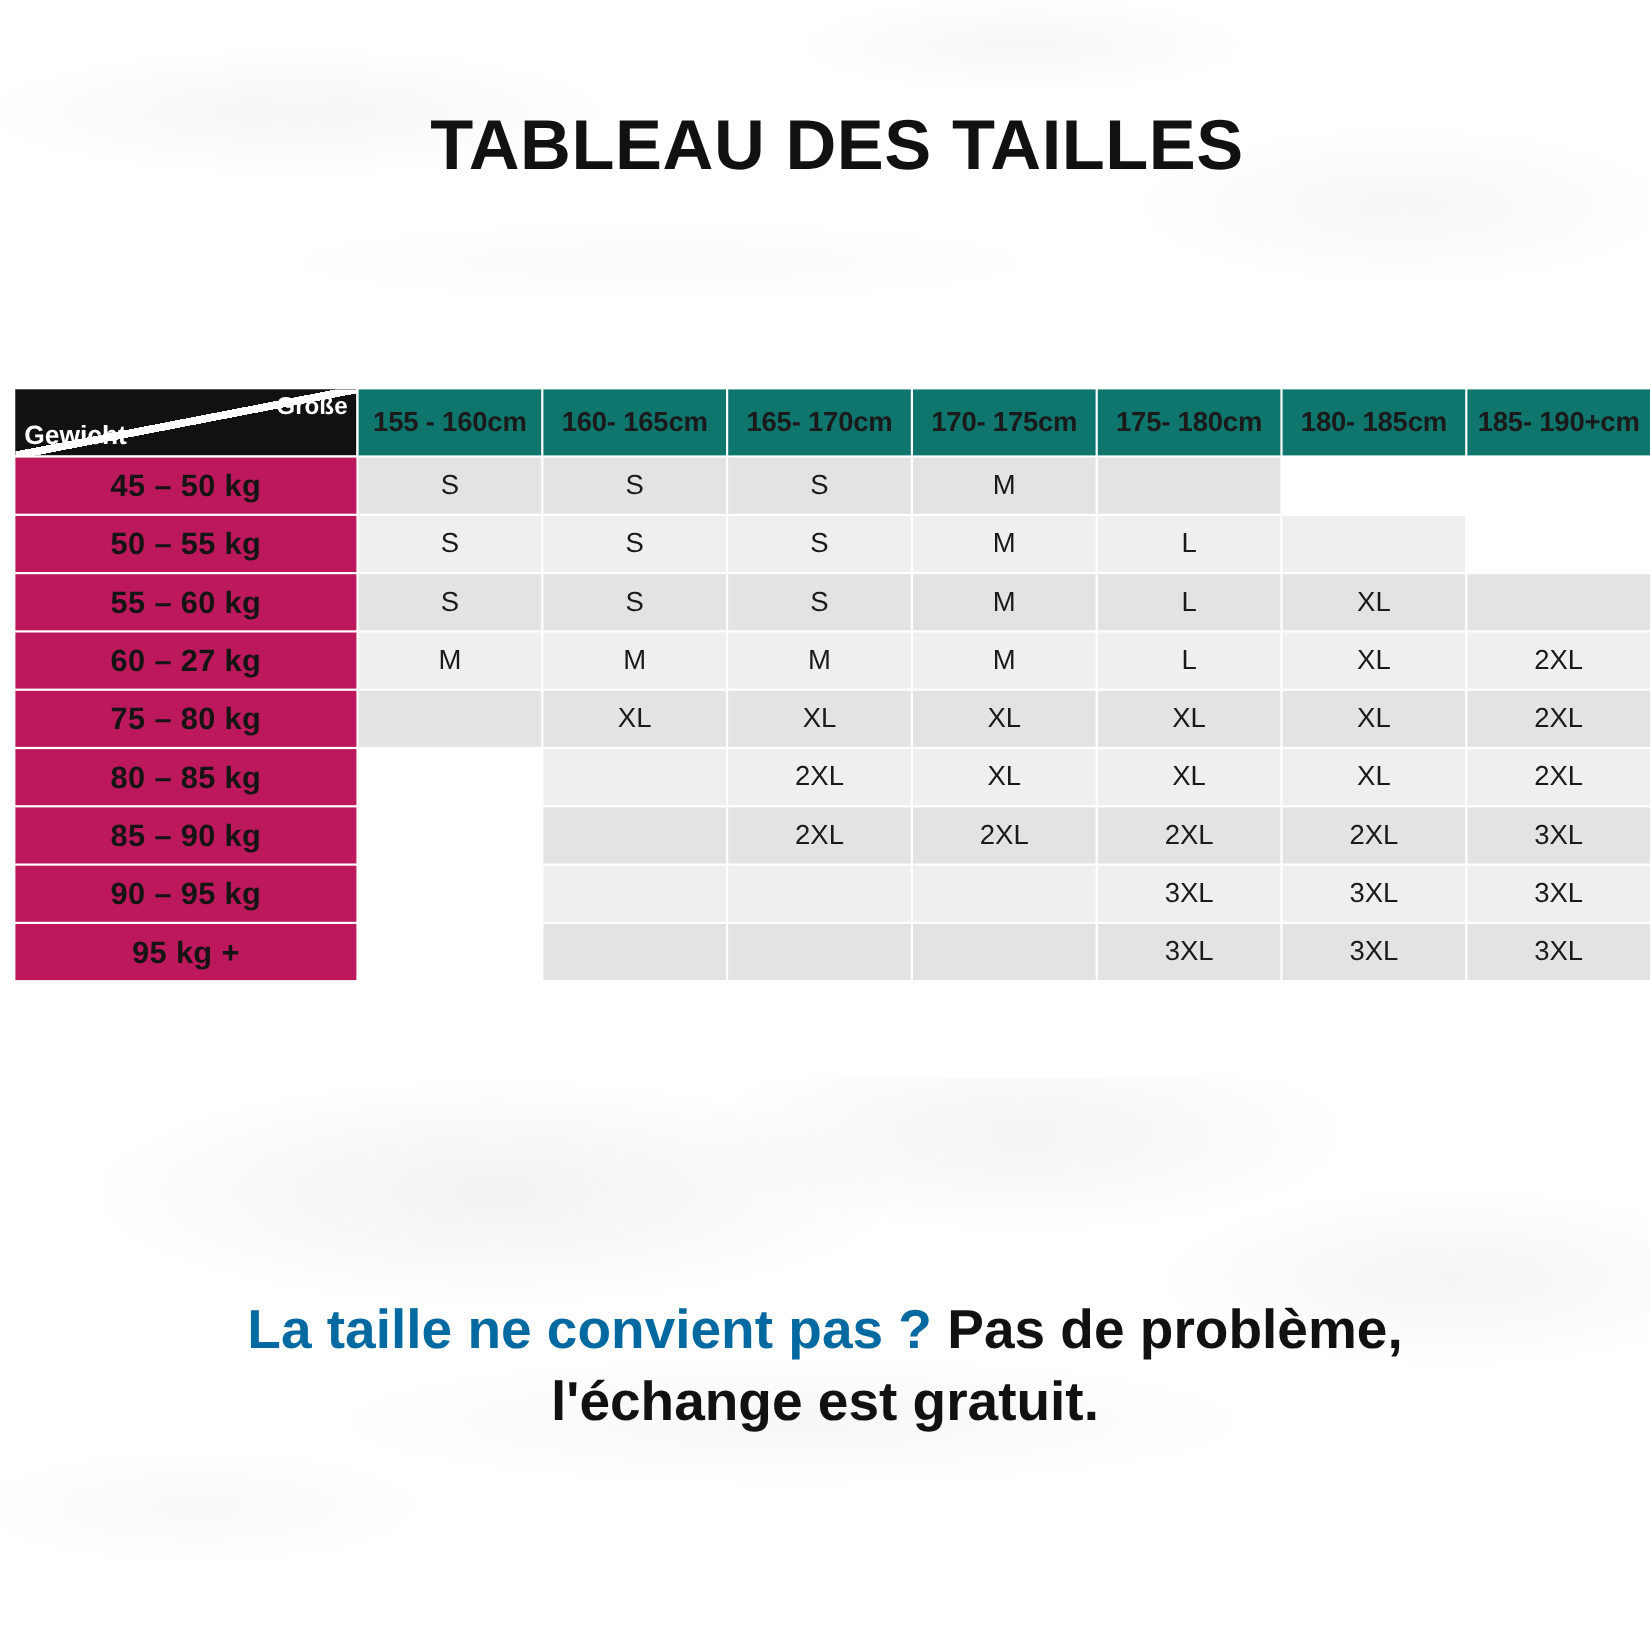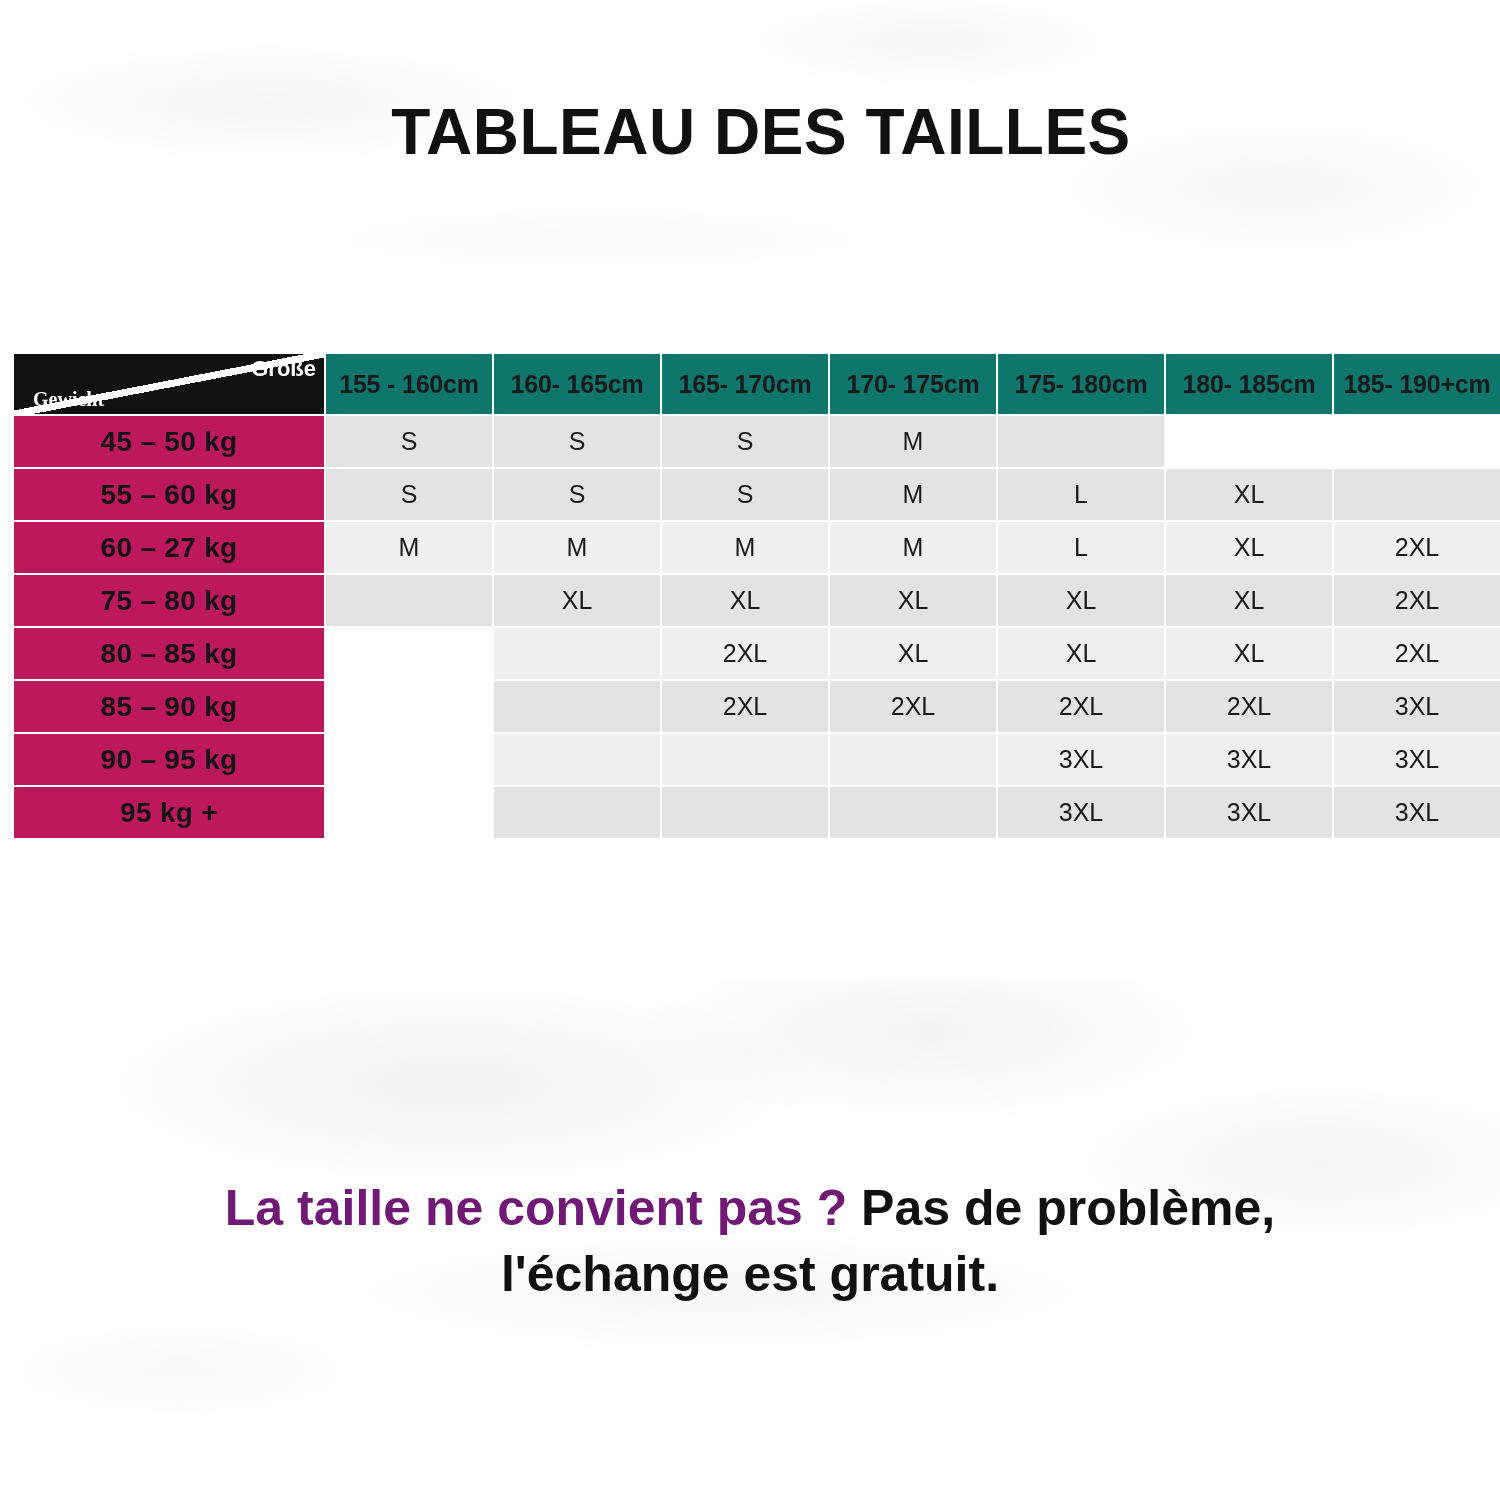--- a/index.html
+++ b/index.html
@@ -95,25 +95,24 @@
     position: absolute;
     top: 2px;
     right: 8px;
     color: #ffffff;
     font-size: 22px;
     font-weight: bold;
   }
   .corner .lbl-weight {
     position: absolute;
     bottom: 3px;
-    left: 19px;
+    left: 8px;
     color: #ffffff;
-    font-size: 20px;
-    font-weight: bold;
-    font-family: Liberation Serif, serif;
+    font-size: 24px;
+    font-weight: bold;
   }
 
   th.col-head {
     background: #0f766e;
     font-size: 25px;
     font-weight: bold;
     color: #1a1a1a;
     height: 60px;
     letter-spacing: -0.2px;
   }
@@ -139,21 +138,21 @@
     left: 0;
     width: 1500px;
     text-align: center;
     font-size: 50px;
     font-weight: bold;
     line-height: 1.32;
     color: #111111;
     padding: 0 120px;
     box-sizing: border-box;
   }
-  .promo .hl { color: #701a75; margin-top: 14px; }
+  .promo .hl { color: #0369a1; margin-top: 14px; }
 </style>
 </head>
 <body>
 
 <div class="texture texture-top"></div>
 <div class="texture texture-bottom"></div>
 
 <div class="page-title">TABLEAU DES TAILLES</div>
 
 <table class="size-table">
@@ -189,20 +188,30 @@
       <td class="row-head">45 – 50 kg</td>
       <td class="cell-a">S</td>
       <td class="cell-a">S</td>
       <td class="cell-a">S</td>
       <td class="cell-a">M</td>
       <td class="cell-empty-a"></td>
       <td class="cell-blank"></td>
       <td class="cell-blank"></td>
     </tr>
 
+    <tr>
+      <td class="row-head">50 – 55 kg</td>
+      <td class="cell-b">S</td>
+      <td class="cell-b">S</td>
+      <td class="cell-b">S</td>
+      <td class="cell-b">M</td>
+      <td class="cell-b">L</td>
+      <td class="cell-empty-b"></td>
+      <td class="cell-blank"></td>
+    </tr>
 
     <tr>
       <td class="row-head">55 – 60 kg</td>
       <td class="cell-a">S</td>
       <td class="cell-a">S</td>
       <td class="cell-a">S</td>
       <td class="cell-a">M</td>
       <td class="cell-a">L</td>
       <td class="cell-a">XL</td>
       <td class="cell-empty-a"></td>

